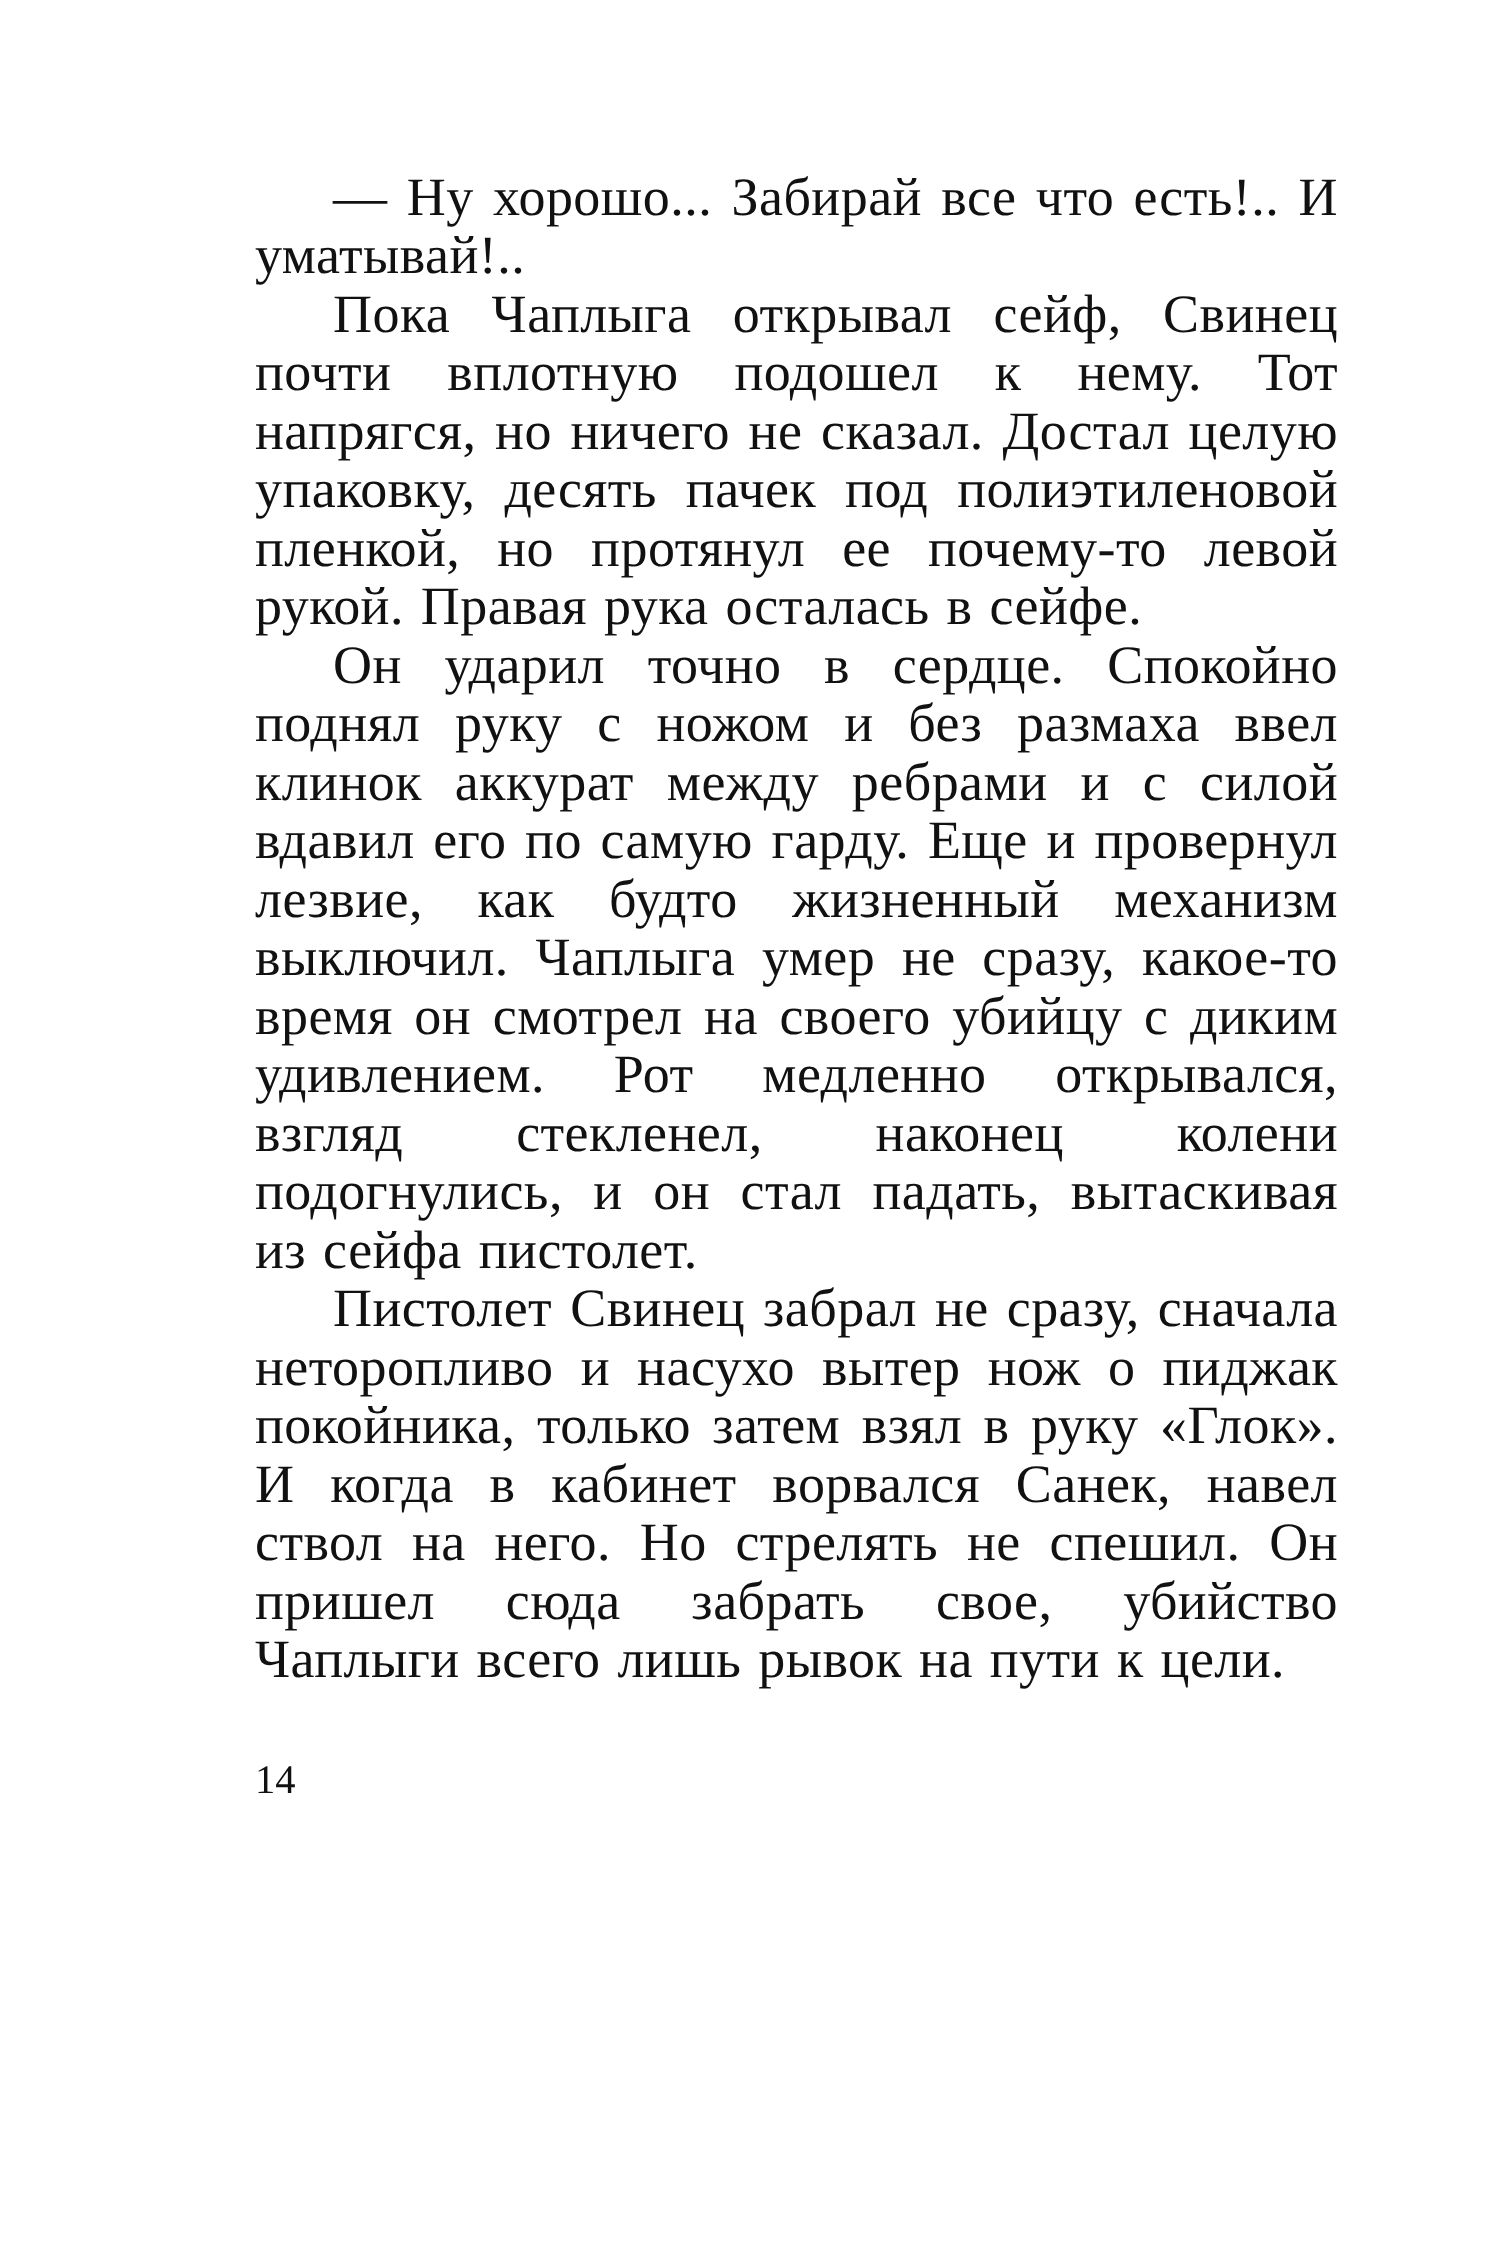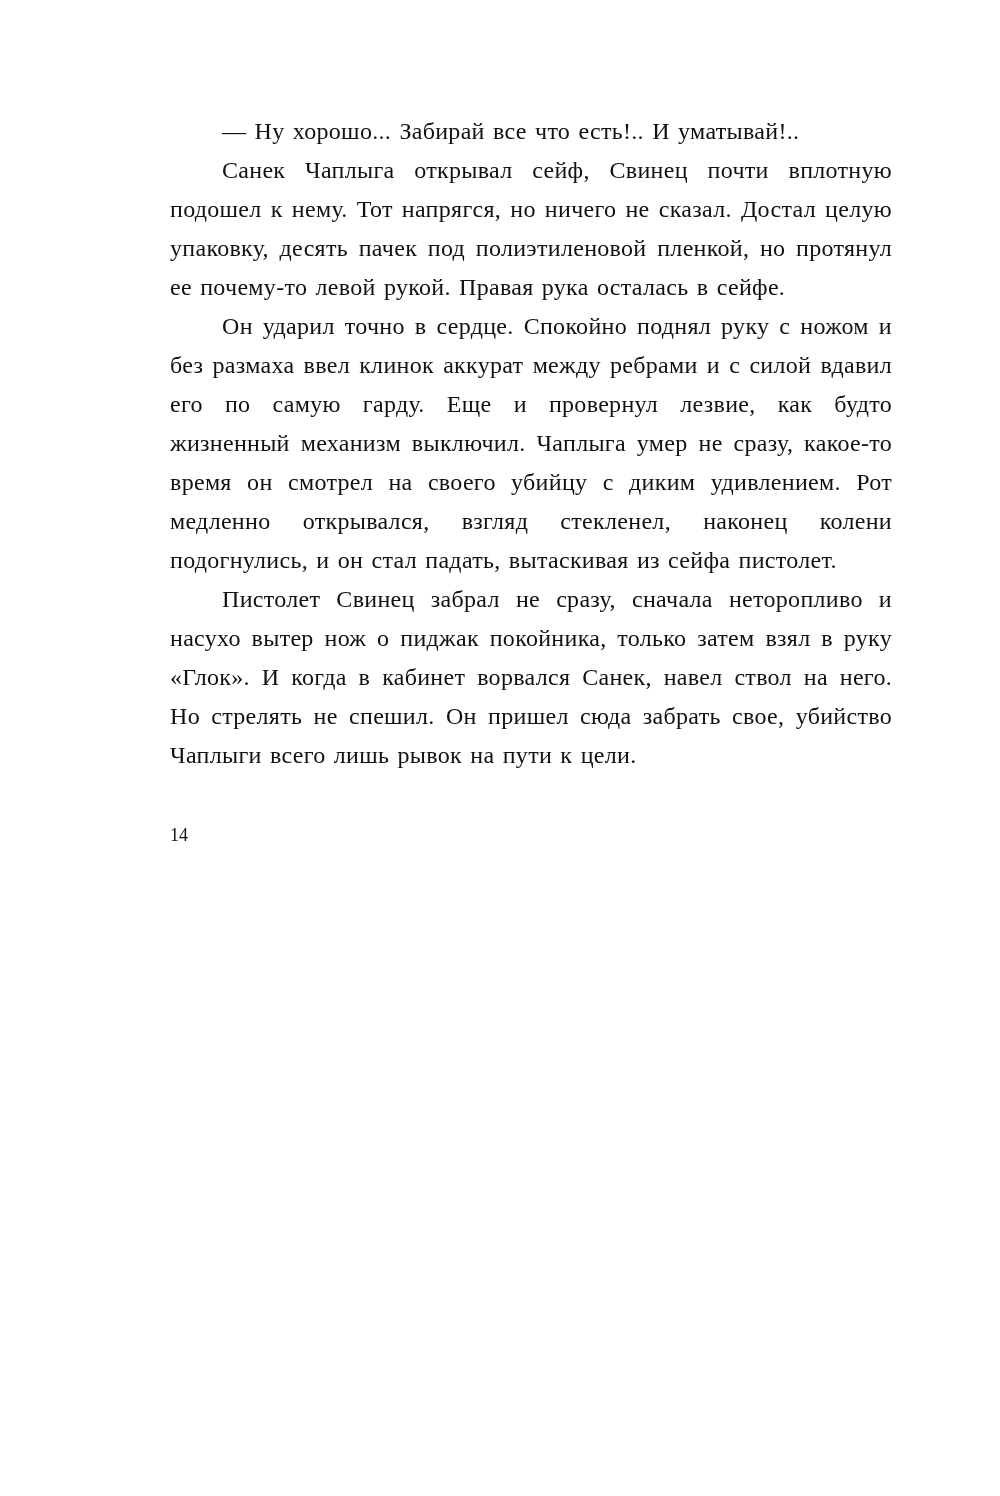--- a/index.html
+++ b/index.html
@@ -16,41 +16,41 @@
       overflow: hidden;
     }
     .book-page {
       position: absolute;
       left: 170px;
       top: 112px;
       width: 722px;
     }
     .text-block p {
       margin: 0;
-      font-size: 24px;
+      font-size: 36px;
       line-height: 39px;
       text-align: justify;
       text-indent: 52px;
       letter-spacing: 0.3px;
       word-spacing: 2px;
       hyphens: auto;
       -webkit-hyphens: auto;
     }
     .page-number {
       margin-top: 42px;
-      font-size: 18px;
+      font-size: 27px;
       line-height: 36px;
       text-align: left;
       text-indent: 0;
     }
   </style>
 </head>
 <body>
 
 <div class="book-page">
   <div class="text-block">
     <p>—  Ну хорошо... Забирай все что есть!.. И уматывай!..</p>
-    <p>Санек Чаплыга открывал сейф, Свинец почти вплотную подошел к нему. Тот напрягся, но ничего не сказал. Достал целую упаковку, десять пачек под полиэтиленовой пленкой, но протянул ее почему-то левой рукой. Правая рука осталась в сейфе.</p>
+    <p>Пока Чаплыга открывал сейф, Свинец почти вплотную подошел к нему. Тот напрягся, но ничего не сказал. Достал целую упаковку, десять пачек под полиэтиленовой пленкой, но протянул ее почему-то левой рукой. Правая рука осталась в сейфе.</p>
     <p>Он ударил точно в сердце. Спокойно поднял руку с ножом и без размаха ввел клинок аккурат между ребрами и с силой вдавил его по самую гарду. Еще и провернул лезвие, как будто жизненный механизм выключил. Чаплыга умер не сразу, какое-то время он смотрел на своего убийцу с диким удивлением. Рот медленно открывался, взгляд стекленел, наконец колени подогнулись, и он стал падать, вытаскивая из сейфа пистолет.</p>
     <p>Пистолет Свинец забрал не сразу, сначала неторопливо и насухо вытер нож о пиджак покойника, только затем взял в руку «Глок». И когда в кабинет ворвался Санек, навел ствол на него. Но стрелять не спешил. Он пришел сюда забрать свое, убийство Чаплыги всего лишь рывок на пути к цели.</p>
   </div>
   <div class="page-number">14</div>
 </div>
 
 </body></html>

